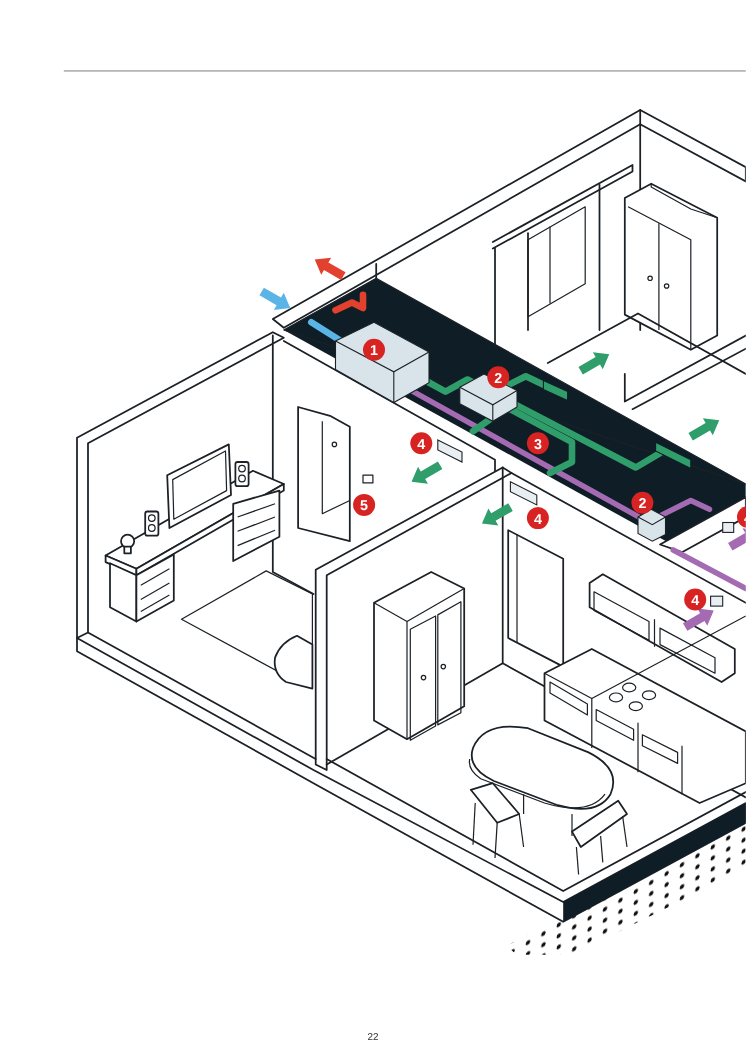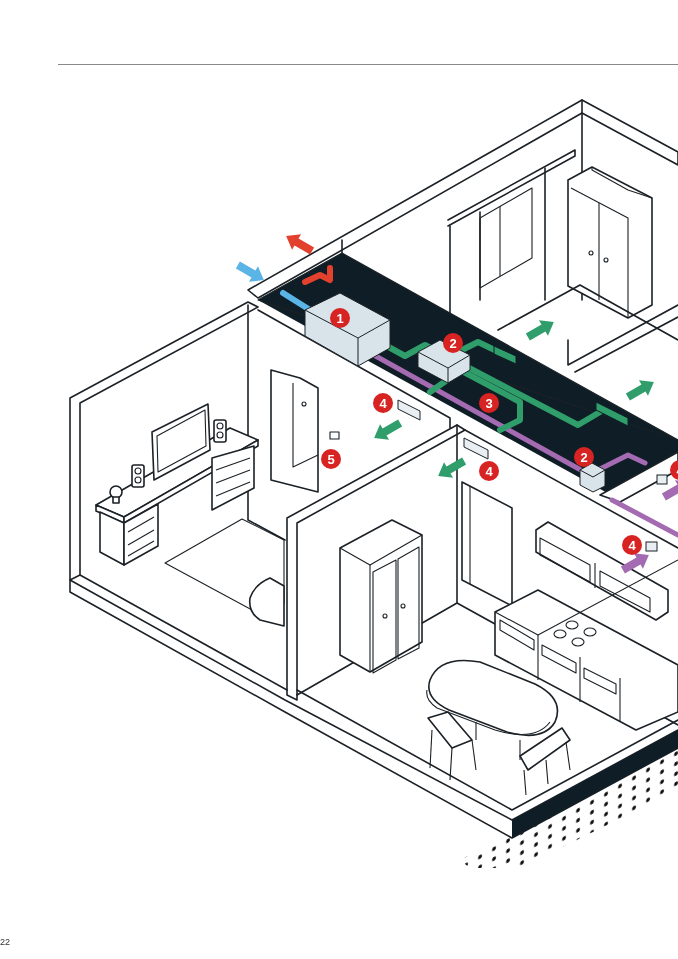--- a/index.html
+++ b/index.html
@@ -1,19 +1,19 @@
 <!DOCTYPE html>
 <html><head>
 <meta charset="utf-8">
 <style>
   html, body { margin: 0; padding: 0; background: #ffffff; }
   body { width: 678px; height: 959px; position: relative; overflow: hidden;
          font-family: "Liberation Sans", sans-serif; }
   .rule { position: absolute; left: 58px; top: 64px; width: 620px; height: 1px; background: #8a8a8a; }
-  .page-num { position: absolute; left: 0; width: 678px; top: 937px; text-align: left;
+  .page-num { position: absolute; left: 0; width: 678px; top: 937px; text-align: center;
               font-size: 9px; color: #333; font-family: "Liberation Sans", sans-serif; }
   svg#scene { position: absolute; left: 0; top: 0; }
   .ln { fill: none; stroke: #1b2126; stroke-width: 1.6; stroke-linejoin: round; stroke-linecap: round; }
   .thin { fill: none; stroke: #1b2126; stroke-width: 1.1; stroke-linejoin: round; }
   .wall { fill: #ffffff; stroke: #1b2126; stroke-width: 1.6; stroke-linejoin: round; }
   .badge-t { font-family: "Liberation Sans", sans-serif; font-weight: bold; font-size: 13px; fill: #fff; text-anchor: middle; }
 </style>
 </head>
 <body>
 

